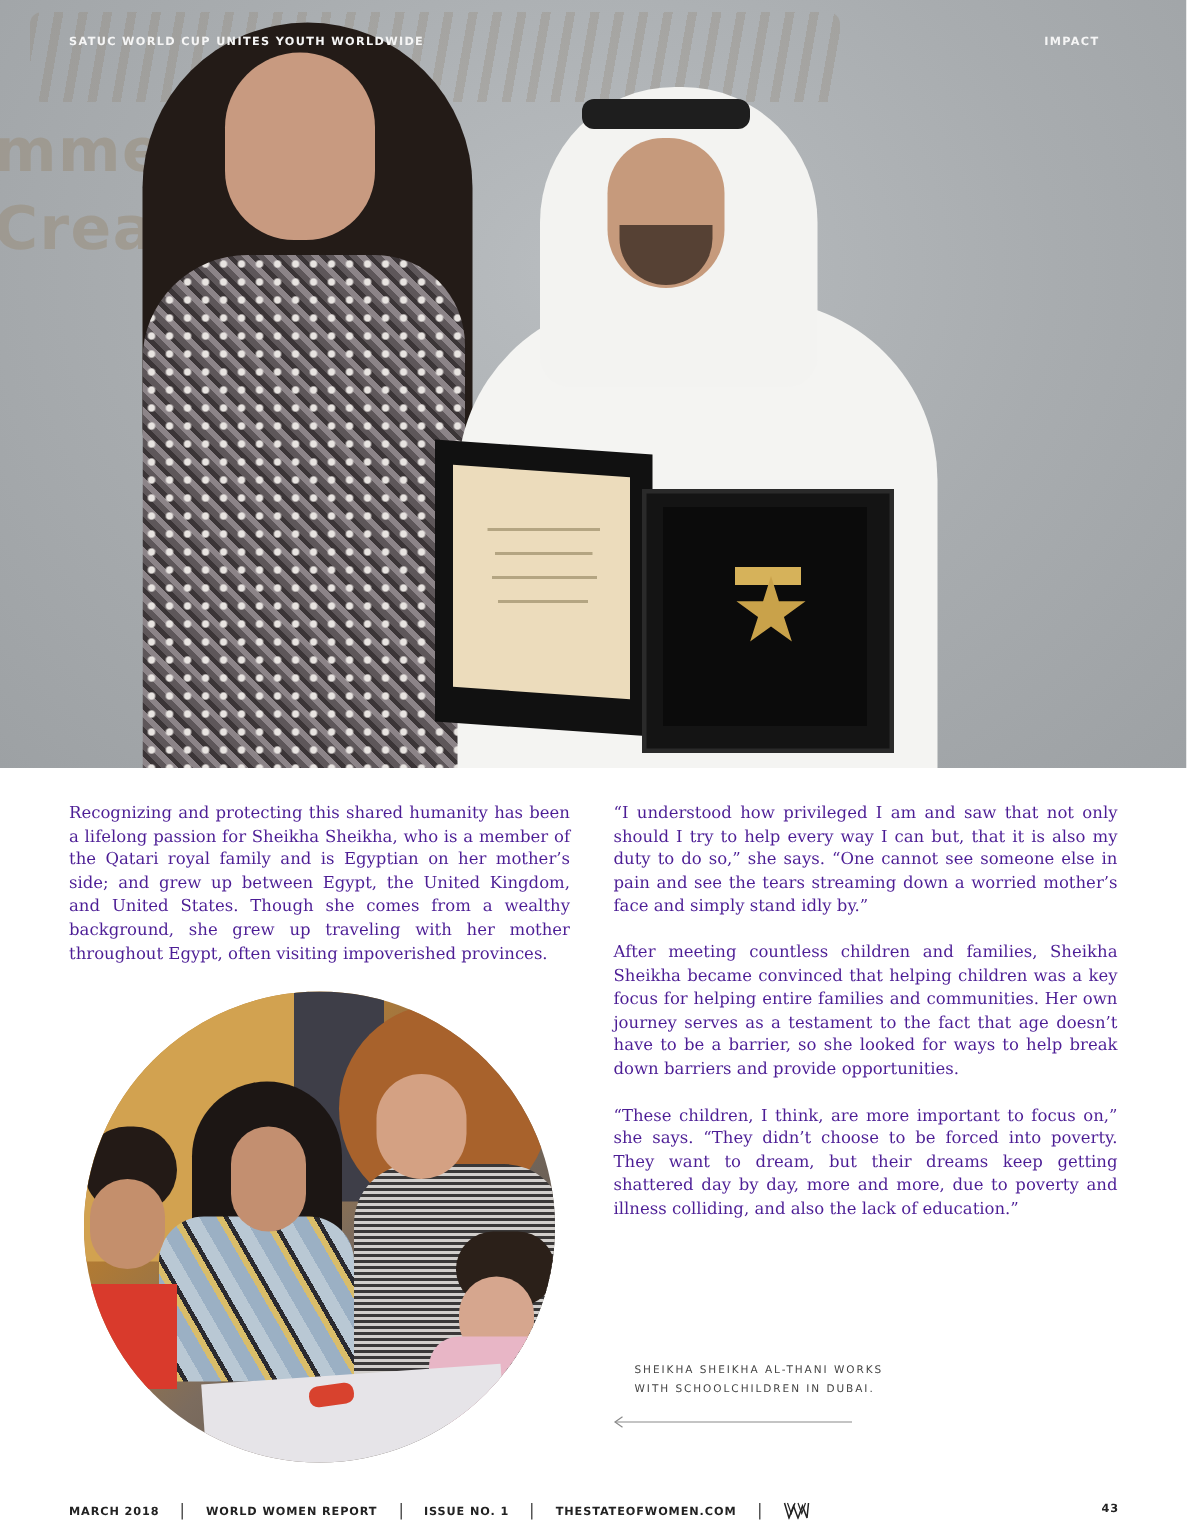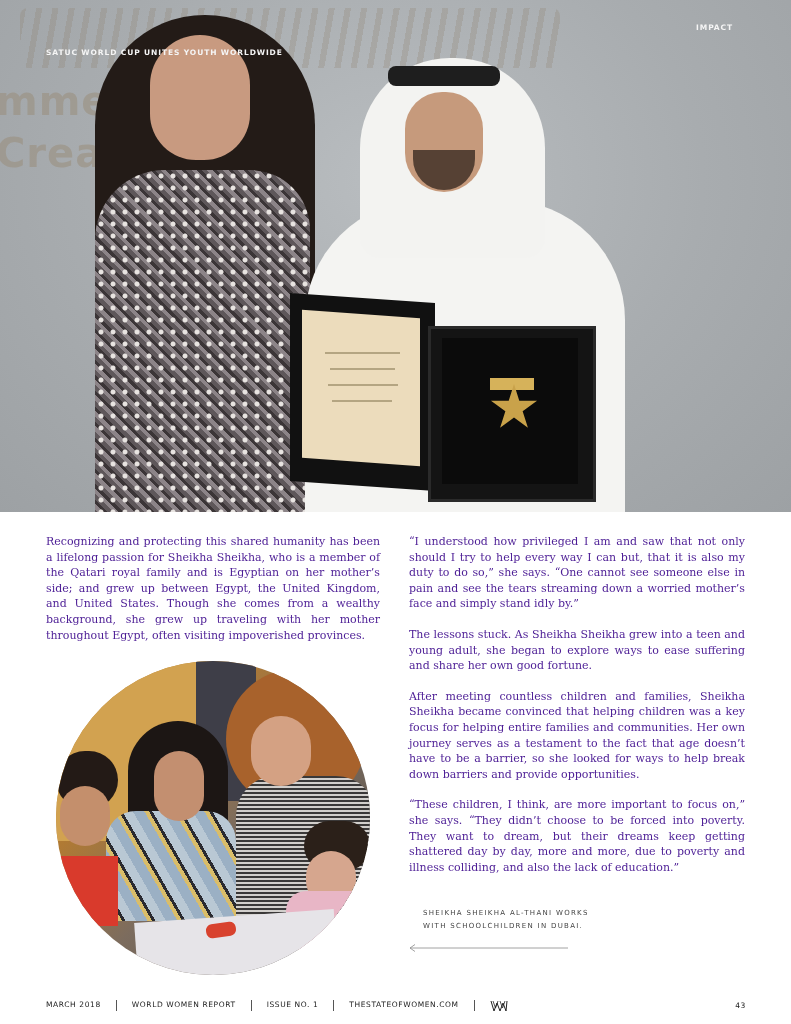--- a/index.html
+++ b/index.html
@@ -26,21 +26,21 @@
   .cert-frame { position:absolute; left:290px; top:298px; width:145px; height:188px; background:#111; transform:skewY(4deg); }
   .cert-paper { position:absolute; left:302px; top:314px; width:118px; height:148px; background:#ecdcbc; transform:skewY(4deg); }
   .cert-line { position:absolute; height:2px; background:#b4a582; }
   .medal-box { position:absolute; left:428px; top:326px; width:162px; height:170px; background:#141414; border:3px solid #2a2a2a; }
   .medal-inner { position:absolute; left:442px; top:338px; width:136px; height:146px; background:#0b0b0b; }
   .medal { position:absolute; left:490px; top:384px; width:48px; height:48px; background:#c9a24a;
     clip-path: polygon(50% 0%, 61% 35%, 98% 35%, 68% 57%, 79% 91%, 50% 70%, 21% 91%, 32% 57%, 2% 35%, 39% 35%); }
   .medal-bar { position:absolute; left:490px; top:378px; width:44px; height:12px; background:#d6b25a; }
 
   .kicker { position:absolute; top:23px; font-family:"DejaVu Sans", sans-serif; font-weight:bold; font-size:7.5px; letter-spacing:0.9px; color:#f5f5f5; }
-  .kicker-left { left:46px;margin-top:25px; }
+  .kicker-left { left:46px; }
   .kicker-right { right:58px; }
   .hero-caption { position:absolute; right:44px; top:166px; width:210px; text-align:right; font-family:"DejaVu Sans", sans-serif; font-size:7px; line-height:13px; letter-spacing:1.3px; color:#f0f0f0; }
   .hero-caption div { white-space:nowrap; }
 
   
   .col { position:absolute; font-size:11px; line-height:15.6px; text-align:justify; color:#4c1d95; }
   .col-left { left:46px; top:534px; width:334px; }
   .col-right { left:409px; top:534px; width:336px; }
   .col p { margin:0 0 15px 0; }
 
@@ -62,21 +62,21 @@
   .c-girl-face { position:absolute; left:250px; top:190px; width:50px; height:55px; background:#d6a68e; border-radius:26px; }
   .c-girl-top { position:absolute; left:230px; top:230px; width:90px; height:60px; background:#e8b6c6; border-radius:20px; }
   .c-paper { position:absolute; left:80px; top:255px; width:200px; height:60px; background:#e6e4e8; transform:rotate(-4deg); }
   .c-paper-mark { position:absolute; left:150px; top:262px; width:30px; height:14px; background:#d8422e; border-radius:6px; transform:rotate(-8deg); }
 
   
   .circle-caption { position:absolute; left:409px; top:907px; font-family:"DejaVu Sans", sans-serif; font-size:7px; line-height:12.5px; letter-spacing:1.3px; color:#444;margin-left:14px; }
   .arrow { position:absolute; left:409px; top:944px; width:160px; height:8px; }
 
   
-  .footer { position:absolute; left:46px; top:1000px; width:700px; height:14px; font-family:"DejaVu Sans", sans-serif; font-weight:normal; font-size:7.5px; letter-spacing:0.6px; color:#222; display:flex; }
+  .footer { position:absolute; left:46px; top:1000px; width:700px; height:14px; font-family:"DejaVu Sans", sans-serif; font-weight:bold; font-size:7.5px; letter-spacing:0.6px; color:#222; display:flex; align-items:center; }
   .footer .item { white-space:nowrap; }
   .footer .sep { width:1px; height:11px; background:#555; margin:0 15px; }
   .footer .logo { width:18px; height:12px; }
   .footer .page-num { position:absolute; right:0; top:1px; }
 </style>
 </head>
 <body>
 
 <div class="hero">
   <div class="bg-arabic"></div>
@@ -128,21 +128,20 @@
   <div class="c-boy-shirt"></div>
   <div class="c-girl-hair"></div>
   <div class="c-girl-face"></div>
   <div class="c-girl-top"></div>
   <div class="c-paper"></div>
   <div class="c-paper-mark"></div>
 </div>
 
 <div class="col col-right">
   <p>“I understood how privileged I am and saw that not only should I try to help every way I can but, that it is also my duty to do so,” she says. “One cannot see someone else in pain and see the tears streaming down a worried mother’s face and simply stand idly by.”</p>
-  <p>The lessons stuck. As Sheikha Sheikha grew into a teen and young adult, she began to explore ways to ease suffering and share her own good fortune.</p>
   <p>After meeting countless children and families, Sheikha Sheikha became convinced that helping children was a key focus for helping entire families and communities. Her own journey serves as a testament to the fact that age doesn’t have to be a barrier, so she looked for ways to help break down barriers and provide opportunities.</p>
   <p>“These children, I think, are more important to focus on,” she says. “They didn’t choose to be forced into poverty. They want to dream, but their dreams keep getting shattered day by day, more and more, due to poverty and illness colliding, and also the lack of education.”</p>
 </div>
 
 <div class="circle-caption">
   <div>SHEIKHA SHEIKHA AL-THANI WORKS</div>
   <div>WITH SCHOOLCHILDREN IN DUBAI.</div>
 </div>
 <svg class="arrow" viewBox="0 0 160 8">
   <line x1="1" y1="4" x2="159" y2="4" stroke="#8a8a8a" stroke-width="0.8"></line>

